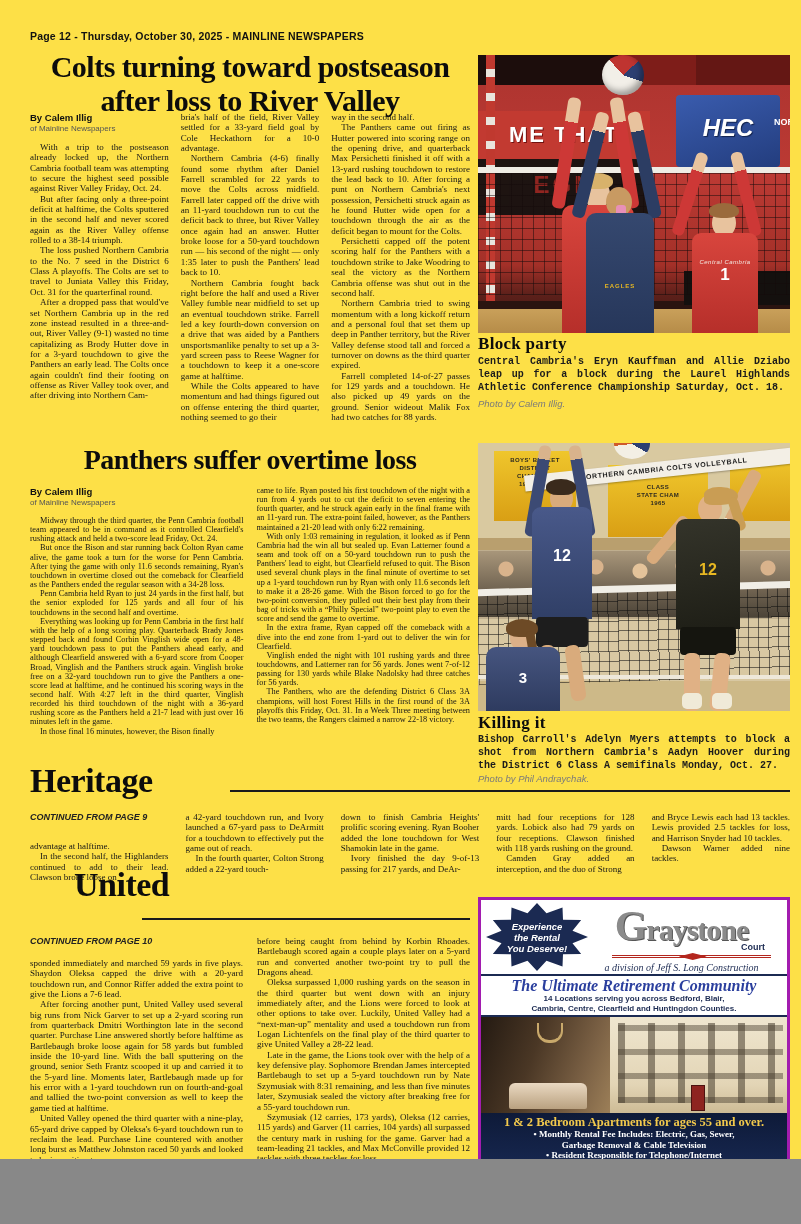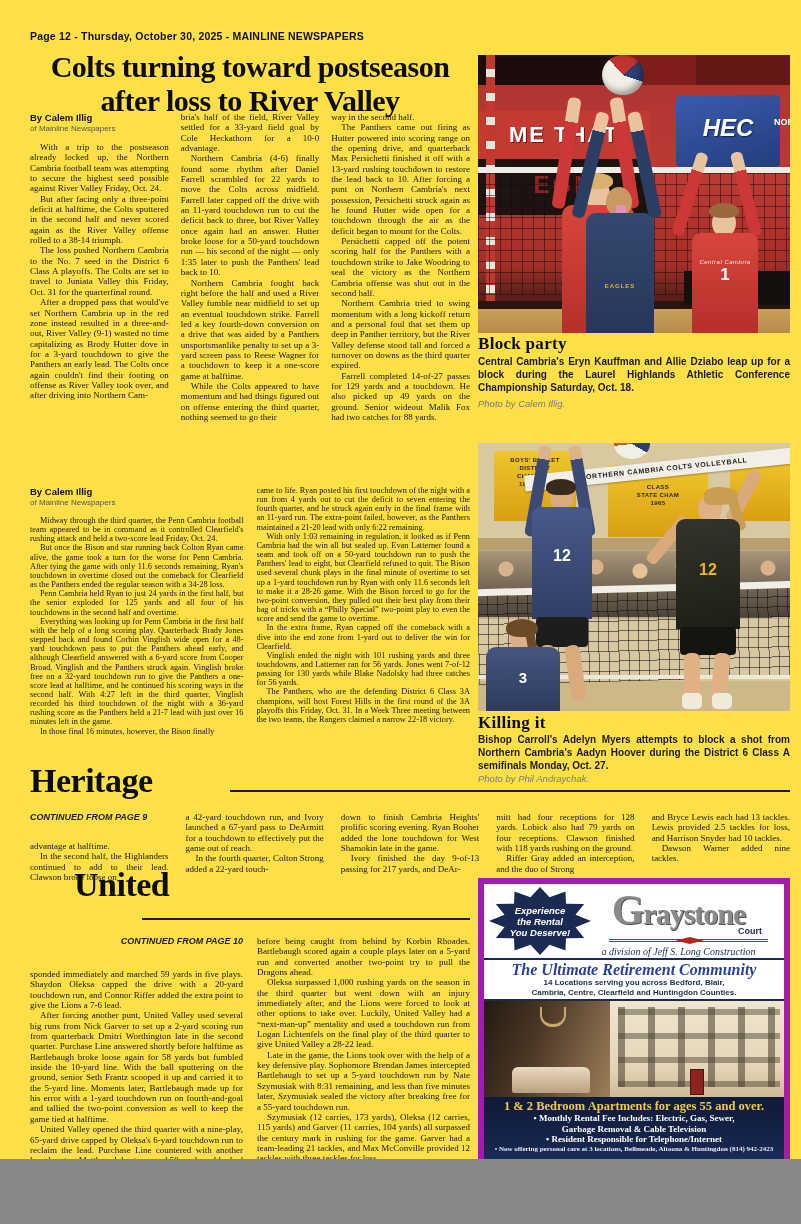--- a/index.html
+++ b/index.html
@@ -24,21 +24,21 @@
   
   .cols { position:absolute; display:flex; overflow:hidden; }
   .col { flex:1; overflow:hidden; }
   .ptext p { font-size:9px; line-height:10.35px; text-align:justify; text-indent:10px; color:#161616; }
   .small-art .ptext p { font-size:8.3px; line-height:9.15px; }
   .ptext.cont p:first-child { text-indent:0; }
   .continued { font-family:"Liberation Sans", sans-serif; font-weight:bold; font-style:italic; font-size:9px; color:#222; }
 
   
   .cap-title { position:absolute; font-weight:bold; font-size:17px; letter-spacing:.3px; color:#0c0c0c; }
-  .cap-text { position:absolute; width:312px; font-family:Liberation Sans, sans-serif; font-weight:bold; font-size:10px; line-height:13px; text-align:justify; color:#1c1c1c; }
+  .cap-text { position:absolute; width:312px; font-family:Liberation Mono, monospace; font-weight:bold; font-size:10px; line-height:13px; text-align:justify; color:#1c1c1c; }
   .cap-credit { position:absolute; font-family:"Liberation Sans", sans-serif; font-style:italic; font-size:9.5px; color:#7a7a7a; }
 
   
   .photo { position:absolute; width:312px; overflow:hidden; }
   .abs { position:absolute; }
 
   
   #photo1 { left:478px; top:55px; height:278px; background:linear-gradient(180deg,#8f1f1c 0,#b03530 30px,#bc3a34 120px,#a33028 210px,#5c201a 240px,#3a1512 278px); }
   .p1-topband { left:0; top:0; width:312px; height:30px; background:linear-gradient(90deg,#1c0d0c 0 45%,#7e1d19 45% 70%,#641714 70% 100%); }
   .p1-bannerred { left:0; top:56px; width:172px; height:48px; background:#c23a31; color:#fff; font-family:"Liberation Sans",sans-serif; font-weight:bold; font-size:22px; letter-spacing:2px; line-height:48px; text-align:center; text-shadow:1px 1px 0 #70120f; }
@@ -71,21 +71,21 @@
       radial-gradient(circle at 205px 15px,#d9b38c 0 7px,transparent 8px),
       radial-gradient(circle at 252px 21px,#e4c39a 0 7px,transparent 8px),
       radial-gradient(circle at 290px 17px,#d9b38c 0 7px,transparent 8px),
       linear-gradient(180deg,#a8967a 0,#6f6250 60%,#4c4438 100%); }
   .p2-net { left:0; top:142px; width:320px; height:96px; border-top:7px solid #f1eee6; background:repeating-linear-gradient(0deg,rgba(15,15,15,.55) 0 1px,transparent 1px 10px),repeating-linear-gradient(90deg,rgba(15,15,15,.55) 0 1px,transparent 1px 10px); transform:rotate(-1.5deg); }
   .p2-net2 { left:0; top:232px; width:312px; height:4px; background:#eee8da; }
   .p2-navy .arm { background:linear-gradient(180deg,#d9b38c 0 15%, #3c4a74 15%); width:12px; height:92px; }
   .gold-num { color:#e8b822; }
 
   
-  .ad { position:absolute; left:478px; top:878px; width:312px; height:293px; border:6px solid #a21caf; background:#fff; display:flex; flex-direction:column; overflow:hidden; }
+  .ad { position:absolute; left:478px; top:897px; width:312px; height:293px; border:3px solid #a21caf; background:#fff; display:flex; flex-direction:column; overflow:hidden; }
   .ad-top { position:relative; height:74px; flex:0 0 auto; }
   .burst { position:absolute; left:5px; top:3px; width:102px; height:68px; background:#1b2a52;
     clip-path:polygon(50% 0%,59.3% 15.2%,75% 6.7%,75.5% 24.5%,93.3% 25%,84.8% 40.7%,100% 50%,84.8% 59.3%,93.3% 75%,75.5% 75.5%,75% 93.3%,59.3% 84.8%,50% 100%,40.7% 84.8%,25% 93.3%,24.5% 75.5%,6.7% 75%,15.2% 59.3%,0% 50%,15.2% 40.7%,6.7% 25%,24.5% 24.5%,25% 6.7%,40.7% 15.2%);
     color:#fff; font-family:"Liberation Sans",sans-serif; font-weight:bold; font-style:italic; font-size:9.5px; line-height:11px; text-align:center; display:flex; flex-direction:column; justify-content:center; }
   .ad-logo { position:absolute; right:8px; top:2px; width:195px; text-align:center; }
   .logo-main { font-family:"Liberation Serif",serif; font-weight:bold; font-size:30px; color:#8b8b8b; text-shadow:1px 1px 0 #555; letter-spacing:-1px; }
   .logo-main::first-letter { font-size:42px; }
   .logo-court { font-family:"Liberation Sans",sans-serif; font-weight:bold; font-size:9px; color:#1b2a52; text-align:right; margin:-8px 14px 0 0; }
   .logo-flourish { height:7px; margin:1px 8px 0 28px; background:
      linear-gradient(180deg,transparent 2px,#b3261e 2px 3px,transparent 3px 4px,#b3261e 4px 5px,transparent 5px); position:relative; }
@@ -200,20 +200,21 @@
       </div>
     </div>
 
     <div class="abs" style="left:124px; top:0px; width:42px; height:40px; border-radius:50%; background:conic-gradient(from 210deg,#f2efe8 0 30%,#bf3430 30% 55%,#2c3f72 55% 72%,#f2efe8 72% 100%); box-shadow:inset -3px -4px 6px rgba(0,0,0,.35);"></div>
   </div>
 
   <div class="cap-title" style="left:478px; top:334px;">Block party</div>
   <div class="cap-text" style="left:478px; top:355px;">Central Cambria's Eryn Kauffman and Allie Dziabo leap up for a block during the Laurel Highlands Athletic Conference Championship Saturday, Oct. 18.</div>
   <div class="cap-credit" style="left:478px; top:398px;">Photo by Calem Illig.</div>
 
+  <h2 class="headline2">Panthers suffer overtime loss</h2>
 
   <div class="cols small-art" style="left:30px; top:486px; width:440px; height:290px; gap:13px;">
     <div class="col">
       <div class="byline-block">
         <div class="byline-name">By Calem Illig</div>
         <div class="byline-org">of Mainline Newspapers</div>
       </div>
       <div class="ptext">
           <p>Midway through the third quarter, the Penn Cambria football team appeared to be in command as it controlled Clearfield's rushing attack and held a two-score lead Friday, Oct. 24.</p>
           <p>But once the Bison and star running back Colton Ryan came alive, the game took a turn for the worse for Penn Cambria. After tying the game with only 11.6 seconds remaining, Ryan's touchdown in overtime closed out the comeback for Clearfield as the Panthers ended the regular season with a 34-28 loss.</p>
@@ -315,37 +316,37 @@
       </div>
     <div class="col">
         <div class="ptext cont">
           <p>down to finish Cambria Heights' prolific scoring evening. Ryan Booher added the lone touchdown for West Shamokin late in the game.</p>
           <p>Ivory finished the day 9-of-13 passing for 217 yards, and DeAr-</p>
         </div>
       </div>
     <div class="col">
         <div class="ptext cont">
           <p>mitt had four receptions for 128 yards. Lobick also had 79 yards on four receptions. Clawson finished with 118 yards rushing on the ground.</p>
-          <p>Riffer Gray added an interception, and the duo of Strong</p>
+          <p>Camden Gray added an interception, and the duo of Strong</p>
         </div>
       </div>
     <div class="col">
         <div class="ptext cont">
           <p>and Bryce Lewis each had 13 tackles. Lewis provided 2.5 tackles for loss, and Harrison Snyder had 10 tackles.</p>
           <p>Dawson Warner added nine tackles.</p>
         </div>
       </div>
   </div>
 
   <div class="sec-title" style="left:30px; top:866px;margin-left:44px;">United</div>
   <div class="rule" style="left:142px; top:918px; width:328px;"></div>
 
   <div class="cols" style="left:30px; top:936px; width:440px; height:282px; gap:14px;">
     <div class="col">
-      <div class="continued" style="margin-bottom:23px;text-align:right;">CONTINUED FROM PAGE 10</div>
+      <div class="continued" style="margin-bottom:12px;">CONTINUED FROM PAGE 10</div>
       <div class="ptext cont">
           <p>sponded immediately and marched 59 yards in five plays. Shaydon Oleksa capped the drive with a 20-yard touchdown run, and Connor Riffer added the extra point to give the Lions a 7-6 lead.</p>
           <p>After forcing another punt, United Valley used several big runs from Nick Garver to set up a 2-yard scoring run from quarterback Dmitri Worthington late in the second quarter. Purchase Line answered shortly before halftime as Bartlebaugh broke loose again for 58 yards but fumbled inside the 10-yard line. With the ball sputtering on the ground, senior Seth Frantz scooped it up and carried it to the 5-yard line. Moments later, Bartlebaugh made up for his error with a 1-yard touchdown run on fourth-and-goal and tallied the two-point conversion as well to keep the game tied at halftime.</p>
           <p>United Valley opened the third quarter with a nine-play, 65-yard drive capped by Oleksa's 6-yard touchdown run to reclaim the lead. Purchase Line countered with another long burst as Matthew Johnston raced 50 yards and looked to be in position to score</p>
         </div>
     </div>
     <div class="col">
       <div class="ptext cont">
           <p>before being caught from behind by Korbin Rhoades. Bartlebaugh scored again a couple plays later on a 5-yard run and converted another two-point try to pull the Dragons ahead.</p>
           <p>Oleksa surpassed 1,000 rushing yards on the season in the third quarter but went down with an injury immediately after, and the Lions were forced to look at other options to take over. Luckily, United Valley had a “next-man-up” mentality and used a touchdown run from Logan Lichtenfels on the final play of the third quarter to give United Valley a 28-22 lead.</p>

